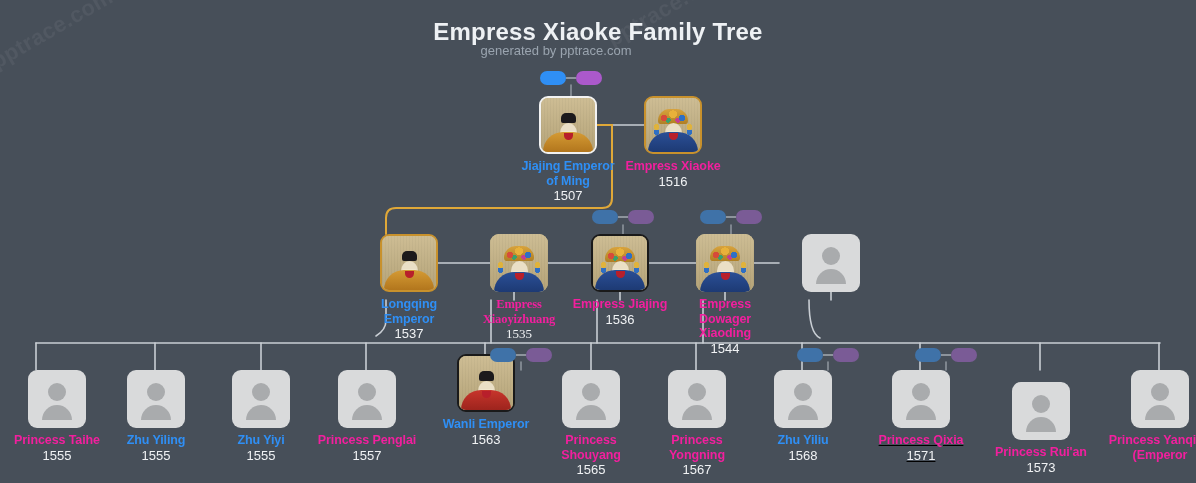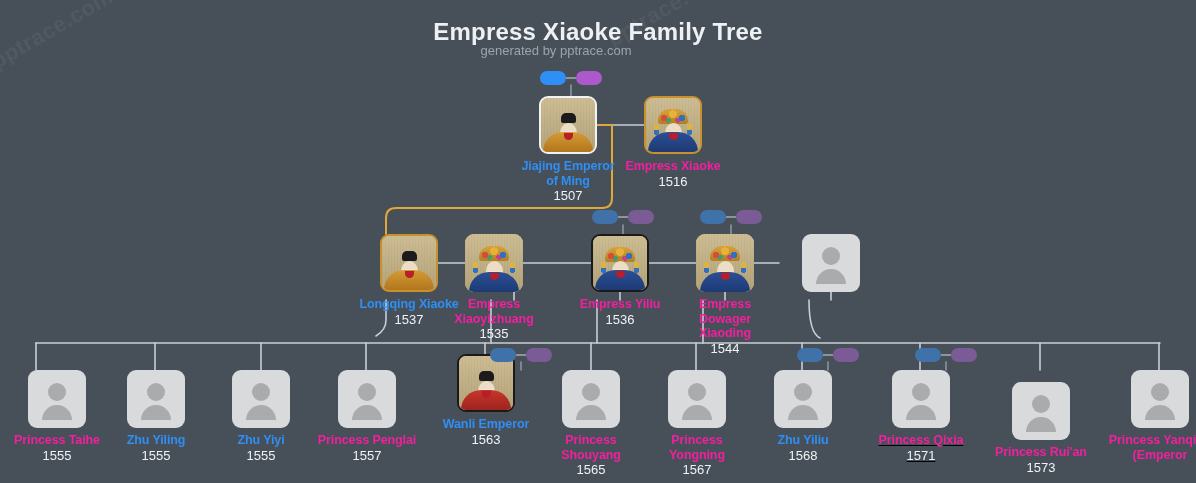--- a/index.html
+++ b/index.html
@@ -256,24 +256,24 @@
       <div class="node" style="left: 357px; top: 234px;">
         <div class="card portrait b-gold">
           <div class="pt">
             <div class="silk"></div>
             <div class="hat"></div>
             <div class="face"></div>
             <div class="collar"></div>
             <div class="robe gold"></div>
           </div>
         </div>
-        <div class="name male">Longqing Xiaoke</div>
+        <div class="name male">Longqing Emperor</div>
         <div class="year">1537</div>
       </div>
-      <div class="node" style="left: 442px; top: 234px;">
+      <div class="node" style="left: 467px; top: 234px; font-family: Liberation Serif, serif;">
         <div class="card portrait b-none">
           <div class="pt">
             <div class="silk"></div>
             <div class="crown"></div>
             <div class="earsL"></div>
             <div class="earsR"></div>
             <div class="face"></div>
             <div class="collar"></div>
             <div class="robe"></div>
           </div>
@@ -286,21 +286,21 @@
           <div class="pt">
             <div class="silk"></div>
             <div class="crown"></div>
             <div class="earsL"></div>
             <div class="earsR"></div>
             <div class="face"></div>
             <div class="collar"></div>
             <div class="robe"></div>
           </div>
         </div>
-        <div class="name female">Empress Yiliu</div>
+        <div class="name female">Empress Jiajing</div>
         <div class="year">1536</div>
       </div>
       <div class="node" style="left: 673px; top: 234px;">
         <div class="card portrait b-none">
           <div class="pt">
             <div class="silk"></div>
             <div class="crown"></div>
             <div class="earsL"></div>
             <div class="earsR"></div>
             <div class="face"></div>

